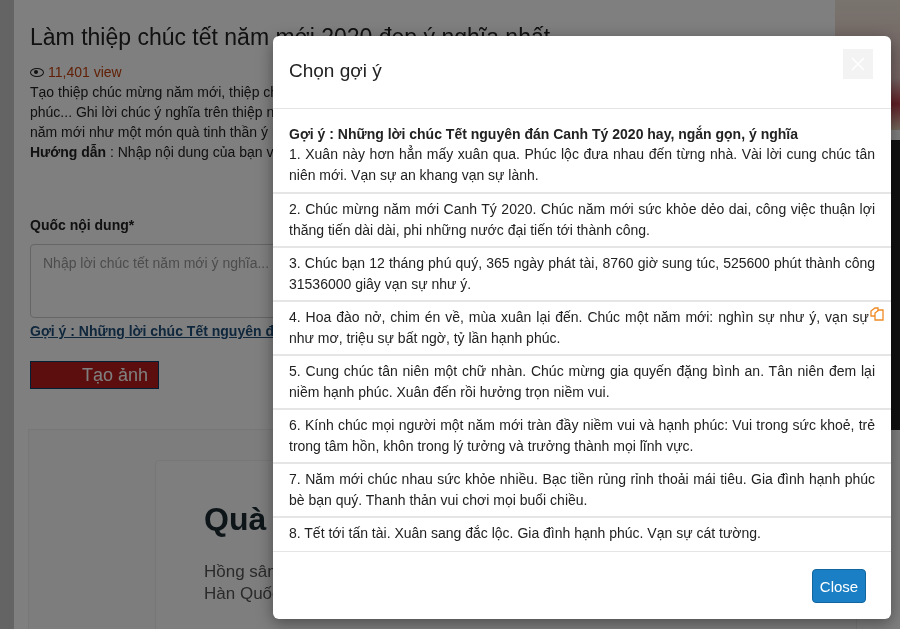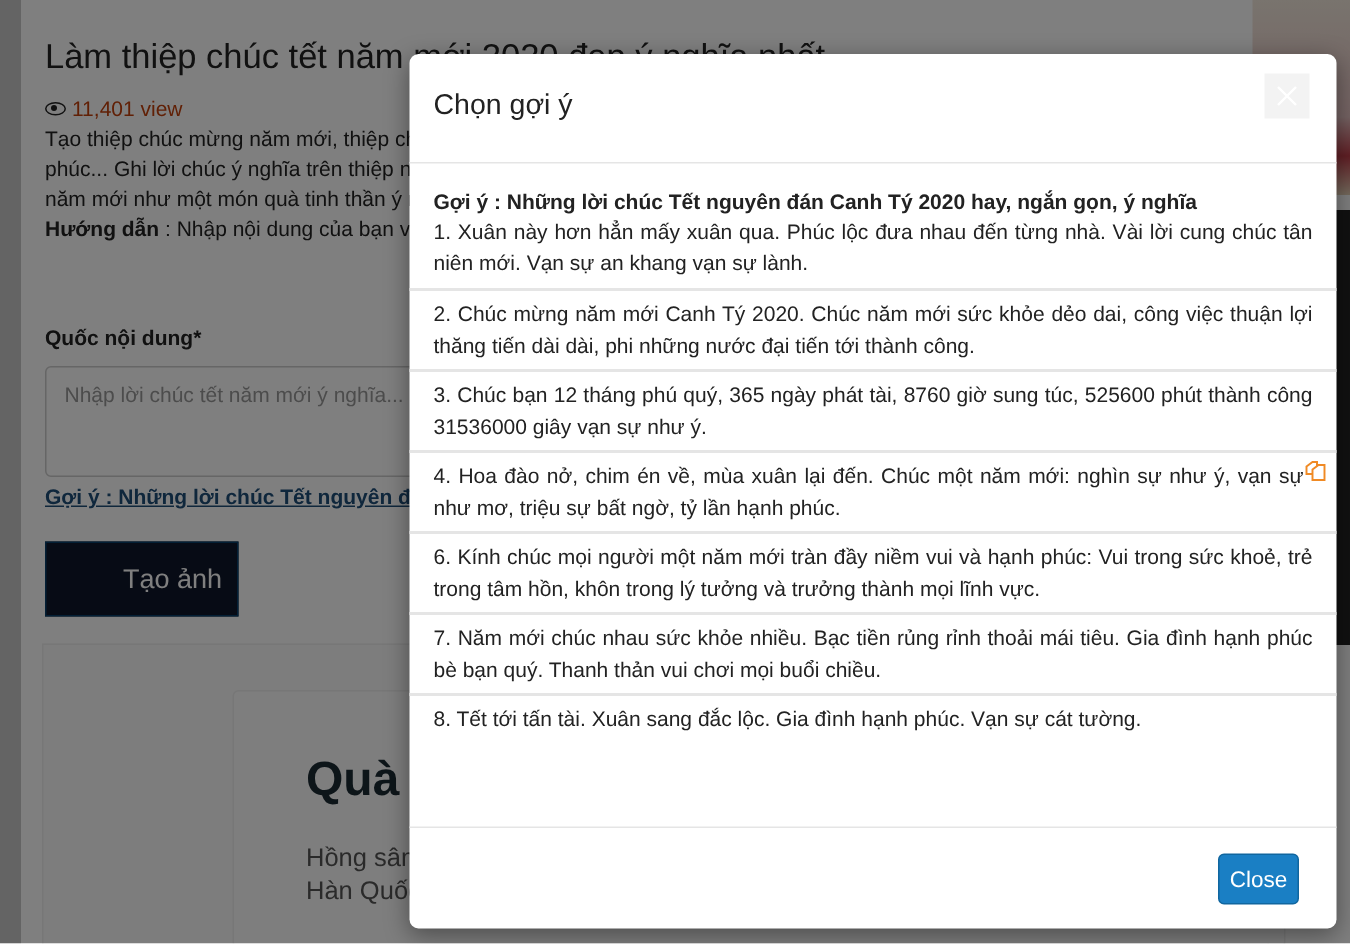--- a/index.html
+++ b/index.html
@@ -9,21 +9,21 @@
   .content { position:absolute; left:14px; top:4px; width:830px; height:625px; background:#fff; }
   .page-title { position:absolute; left:16px; top:20px; font-size:23px; color:#222; white-space:nowrap; }
   .views { position:absolute; left:16px; top:60px; font-size:14px; color:#c2410c; display:flex; align-items:center; gap:4px; }
   .eye { width:14px; height:9px; border:1.5px solid #222; border-radius:50%; position:relative; box-sizing:border-box; }
   .eye::after { content:""; position:absolute; left:3px; top:1px; width:4px; height:4px; background:#222; border-radius:50%; }
   .desc { position:absolute; left:16px; top:78px; width:600px; font-size:14px; line-height:20px; color:#222; }
   .desc b { font-weight:bold;margin-top:24px; }
   .input-label { position:absolute; left:16px; top:213px; font-size:14px; font-weight:bold; color:#222; }
   .textarea { position:absolute; left:16px; top:240px; width:560px; height:74px; border:1px solid #ccc; border-radius:4px; box-sizing:border-box; padding:10px 12px; font-size:14px; color:#999; }
   .hint-link { position:absolute; left:16px; top:319px; font-size:14px; font-weight:bold; color:#1f4e79; text-decoration:underline; white-space:nowrap; }
-  .create-btn { position:absolute; left:16px; top:357px; width:129px; height:50px; background:#0f172a; color:#fff; font-size:18px; border:1px solid #073f6b; box-sizing:border-box; display:flex; align-items:center; justify-content:center;padding-left:41px; }
+  .create-btn { position:absolute; left:16px; top:357px; width:129px; height:28px; background:#b91c1c; color:#fff; font-size:18px; border:1px solid #073f6b; box-sizing:border-box; display:flex; align-items:center; justify-content:center;padding-left:41px; }
   .ad-outer { position:absolute; left:14px; top:425px; width:816px; height:200px; border:1px solid #eee; background:#fafafa; }
   .ad-inner { position:absolute; left:126px; top:30px; width:700px; height:170px; background:#fcfcfc; border:1px solid #eee; border-radius:4px; }
   .ad-title { position:absolute; left:48px; top:40px; font-size:32px; font-weight:bold; color:#1b2a33; white-space:nowrap; }
   .ad-text { position:absolute; left:48px; top:100px; font-size:17px; line-height:22px; color:#555; }
   .right-img { position:absolute; left:835px; top:0; width:65px; height:130px; background:linear-gradient(180deg,#f2e8dc,#e9c6c6 60%,#c23e4a 80%,#e7d3b9); }
   .right-dark { position:absolute; left:835px; top:140px; width:65px; height:290px; background:#222; }
   .backdrop { position:absolute; inset:0; background:rgba(0,0,0,0.5); }
   .modal { position:absolute; left:273px; top:36px; width:618px; height:583px; background:#fff; border-radius:6px; box-shadow:0 4px 16px rgba(0,0,0,0.4); }
   .modal-header { position:absolute; left:0; top:0; width:618px; height:72px; border-bottom:1px solid #e5e5e5;text-align:right; }
   .modal-title { position:absolute; left:16px; top:24px; font-size:19px; color:#222; }
@@ -97,20 +97,23 @@
       <span>3. Chúc bạn 12 tháng phú quý, 365 ngày phát tài, 8760 giờ sung túc, 525600 phút thành công 31536000 giây vạn sự như ý.</span>
     </div>
     <div class="item rest" style="padding-right:22px">
       <span>4. Hoa đào nở, chim én về, mùa xuân lại đến. Chúc một năm mới: nghìn sự như ý, vạn sự như mơ, triệu sự bất ngờ, tỷ lần hạnh phúc.</span>
       <svg class="copy-icon" viewBox="0 0 16 16">
         <path d="M2 4 L6 1 L9 1 L9 9 L2 9 Z" fill="#fff" stroke="#f08a24" stroke-width="1.3"></path>
         <path d="M6 6 L10 3 L14 3 L14 13 L6 13 Z" fill="#fff" stroke="#f08a24" stroke-width="1.3"></path>
       </svg>
     </div>
     <div class="item rest">
+      <span>5. Cung chúc tân niên một chữ nhàn. Chúc mừng gia quyến đặng bình an. Tân niên đem lại niềm hạnh phúc. Xuân đến rồi hưởng trọn niềm vui.</span>
+    </div>
+    <div class="item rest">
       <span>6. Kính chúc mọi người một năm mới tràn đầy niềm vui và hạnh phúc: Vui trong sức khoẻ, trẻ trong tâm hồn, khôn trong lý tưởng và trưởng thành mọi lĩnh vực.</span>
     </div>
     <div class="item rest">
       <span>7. Năm mới chúc nhau sức khỏe nhiều. Bạc tiền rủng rỉnh thoải mái tiêu. Gia đình hạnh phúc bè bạn quý. Thanh thản vui chơi mọi buổi chiều.</span>
     </div>
     <div class="item rest last">
       <span>8. Tết tới tấn tài. Xuân sang đắc lộc. Gia đình hạnh phúc. Vạn sự cát tường.</span>
     </div>
   </div>
   <div class="modal-footer">

